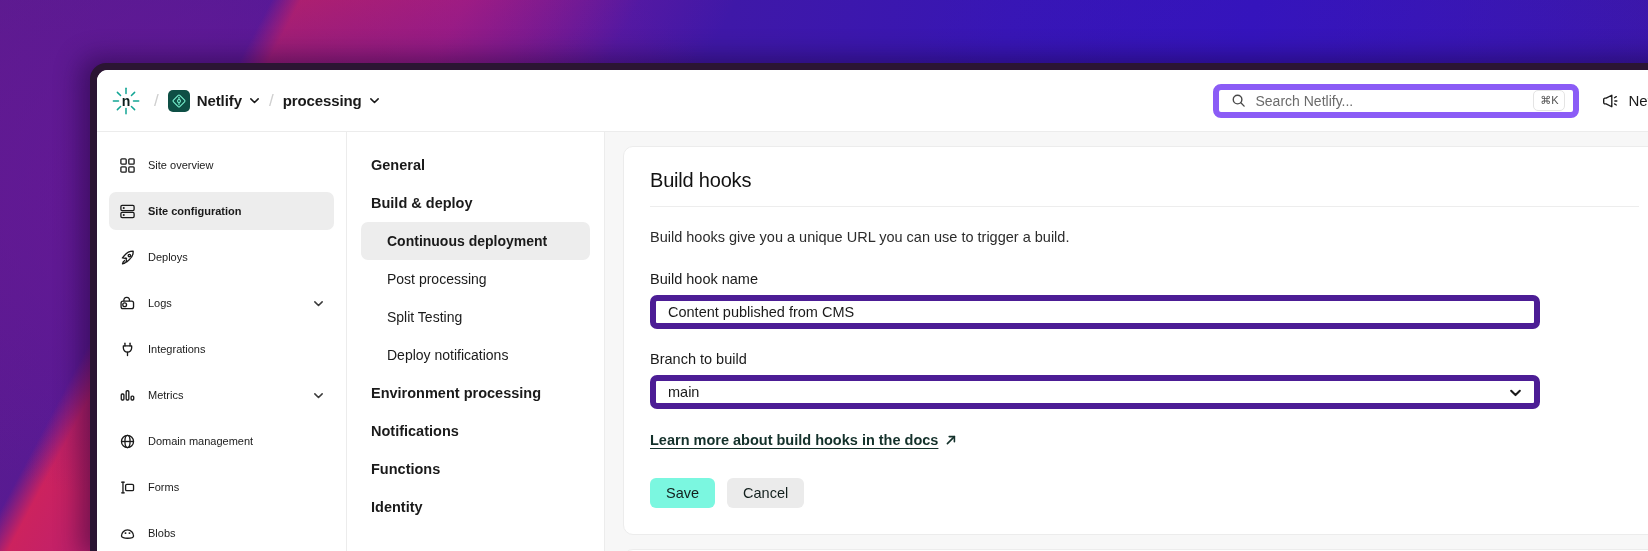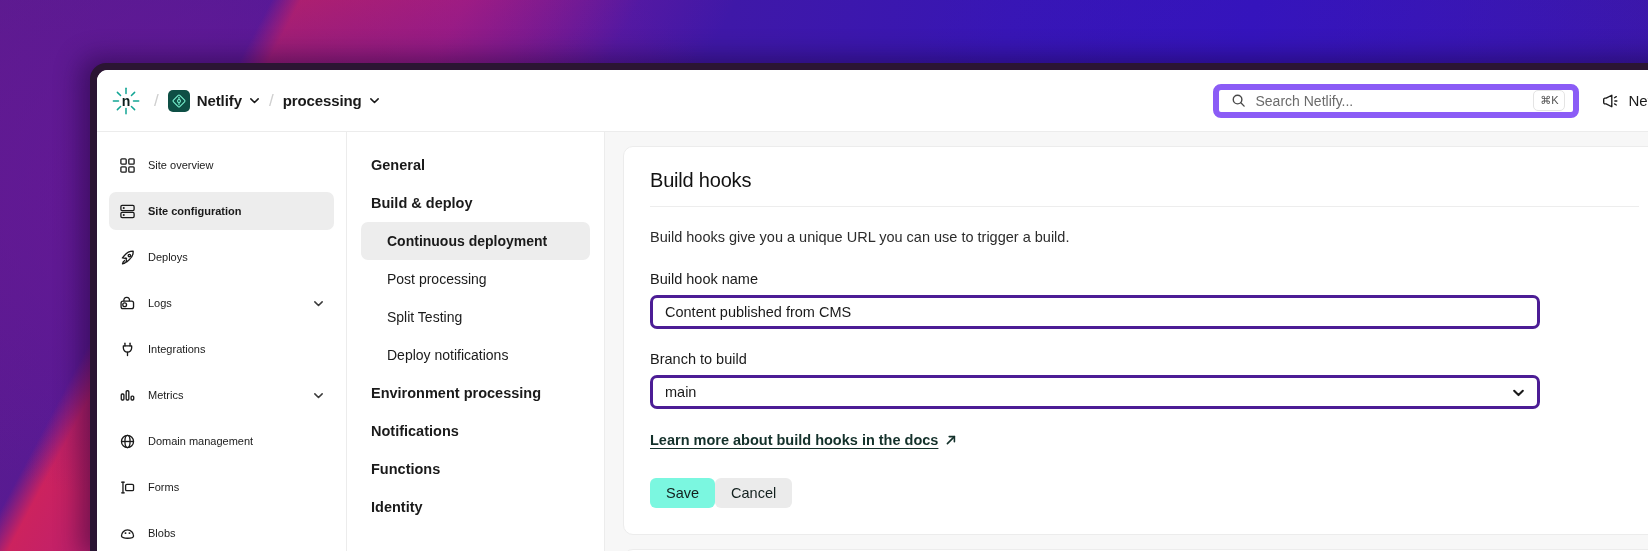--- a/index.html
+++ b/index.html
@@ -114,35 +114,35 @@
   .card {
     background:#fff; border:1px solid #ececec; border-radius:10px;
     padding:22px 26px 26px 26px;
   }
   .card-title { font-size:20px; font-weight:400; color:#121212; margin:0 0 14px 0; letter-spacing:-.2px; }
   .card-rule { height:1px; background:#ededed; margin:0 0 22px 0; }
   .card-desc { font-size:14.5px; color:#2c2c2c; margin:0 0 26px 0; }
   .field-label { font-size:14.5px; color:#1a1a1a; margin-bottom:8px; }
   .text-input, .select-input {
     width:890px; max-width:100%; height:34px;
-    border:3px solid #4c1d95; border-radius:7px; background:#fff;
+    border:6px solid #4c1d95; border-radius:7px; background:#fff;
     display:flex; align-items:center; padding:0 12px;
     font-size:14.5px; color:#1a1a1a;
   }
   .field-group { margin-bottom:22px; }
   .select-input { justify-content:space-between; cursor:pointer; }
   .select-input .chev { width:13px; height:13px; }
   .doc-link {
     display:inline-flex; align-items:center; gap:7px;
     font-size:14.5px; font-weight:700; color:#14312b;
     text-decoration:underline; text-underline-offset:3px; cursor:pointer;
     margin-bottom:30px;
   }
   .doc-link .arr { width:12px; height:12px; display:block; }
-  .btn-row { display:flex; }
+  .btn-row { display:flex; gap:12px; }
   .btn {
     height:30px; border:none; border-radius:6px;
     font-family:"Liberation Sans", sans-serif;
     font-size:14.5px; padding:0 16px; cursor:pointer; color:#13201e;
   }
   .btn.primary { background:#7bf7e0; }
   .btn.secondary { background:#ebebeb; }
   .card-next { margin-top:14px; height:40px; }
 </style>
 </head>

